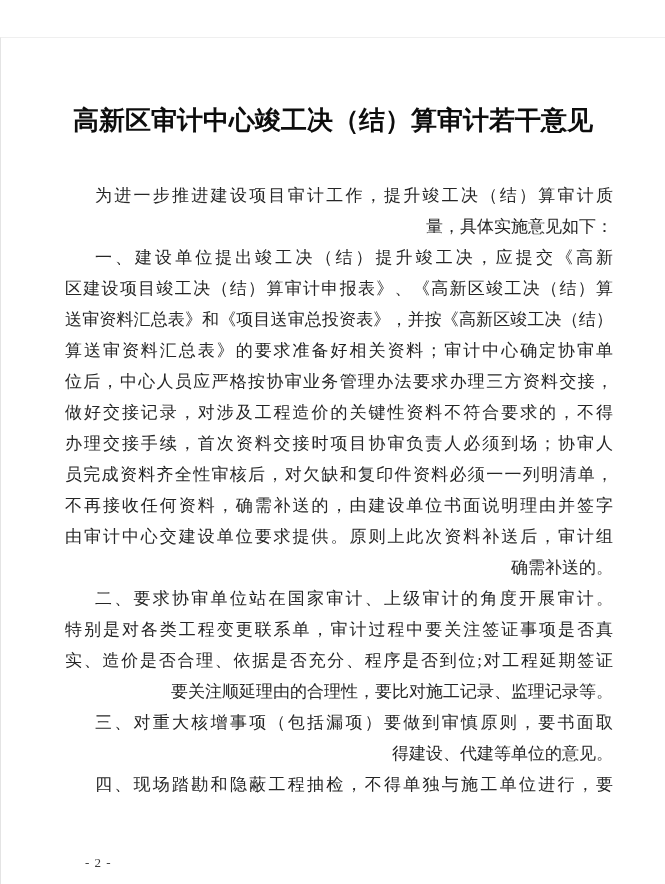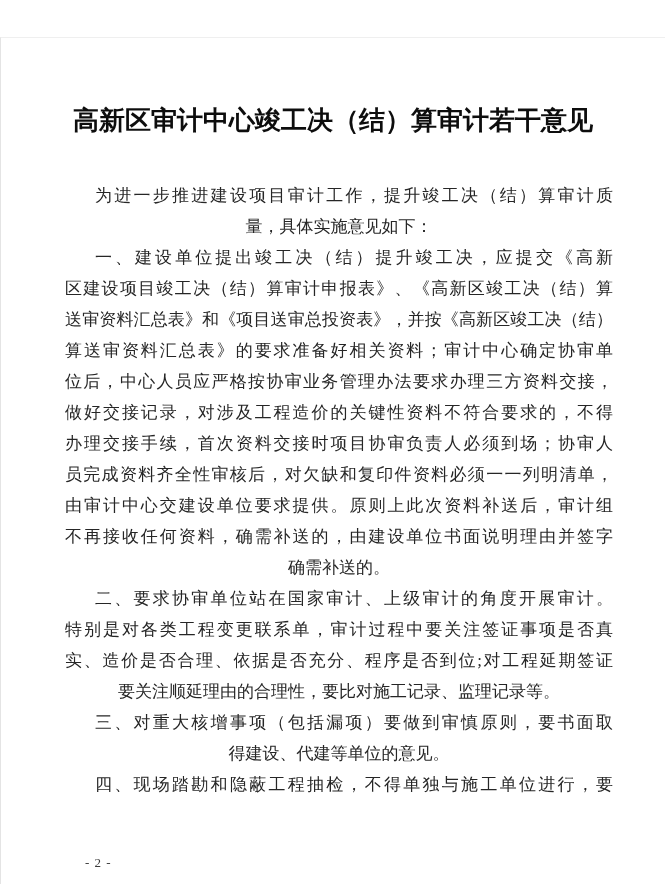--- a/index.html
+++ b/index.html
@@ -38,21 +38,21 @@
     top: 142px;
     left: 64px;
     width: 548px;
   }
   .line {
     height: 31px;
     line-height: 31px;
     font-size: 17px;
     overflow: hidden;
     color: #262626;
-    text-align: center;
+    text-align: right;
   }
   .line.indent {
     text-indent: 30px;
   }
   .line.justify {
     text-align: justify;
     font-family: Liberation Serif, serif;
   }
   .line.justify::after {
     content: "";
@@ -80,22 +80,22 @@
       <div class="line indent justify">为进一步推进建设项目审计工作，提升竣工决（结）算审计质</div>
       <div class="line">量，具体实施意见如下：</div>
       <div class="line indent justify">一、建设单位提出竣工决（结）提升竣工决，应提交《高新</div>
       <div class="line justify">区建设项目竣工决（结）算审计申报表》、《高新区竣工决（结）算</div>
       <div class="line justify">送审资料汇总表》和《项目送审总投资表》，并按《高新区竣工决（结）</div>
       <div class="line justify">算送审资料汇总表》的要求准备好相关资料；审计中心确定协审单</div>
       <div class="line justify">位后，中心人员应严格按协审业务管理办法要求办理三方资料交接，</div>
       <div class="line justify">做好交接记录，对涉及工程造价的关键性资料不符合要求的，不得</div>
       <div class="line justify">办理交接手续，首次资料交接时项目协审负责人必须到场；协审人</div>
       <div class="line justify">员完成资料齐全性审核后，对欠缺和复印件资料必须一一列明清单，</div>
+      <div class="line justify">不再接收任何资料，确需补送的，由建设单位书面说明理由并签字</div>
       <div class="line justify">由审计中心交建设单位要求提供。原则上此次资料补送后，审计组</div>
-      <div class="line justify">不再接收任何资料，确需补送的，由建设单位书面说明理由并签字</div>
       <div class="line">确需补送的。</div>
       <div class="line indent justify">二、要求协审单位站在国家审计、上级审计的角度开展审计。</div>
       <div class="line justify">特别是对各类工程变更联系单，审计过程中要关注签证事项是否真</div>
       <div class="line justify">实、造价是否合理、依据是否充分、程序是否到位;对工程延期签证</div>
       <div class="line">要关注顺延理由的合理性，要比对施工记录、监理记录等。</div>
       <div class="line indent justify">三、对重大核增事项（包括漏项）要做到审慎原则，要书面取</div>
       <div class="line">得建设、代建等单位的意见。</div>
       <div class="line indent justify">四、现场踏勘和隐蔽工程抽检，不得单独与施工单位进行，要</div>
     </div>
 

